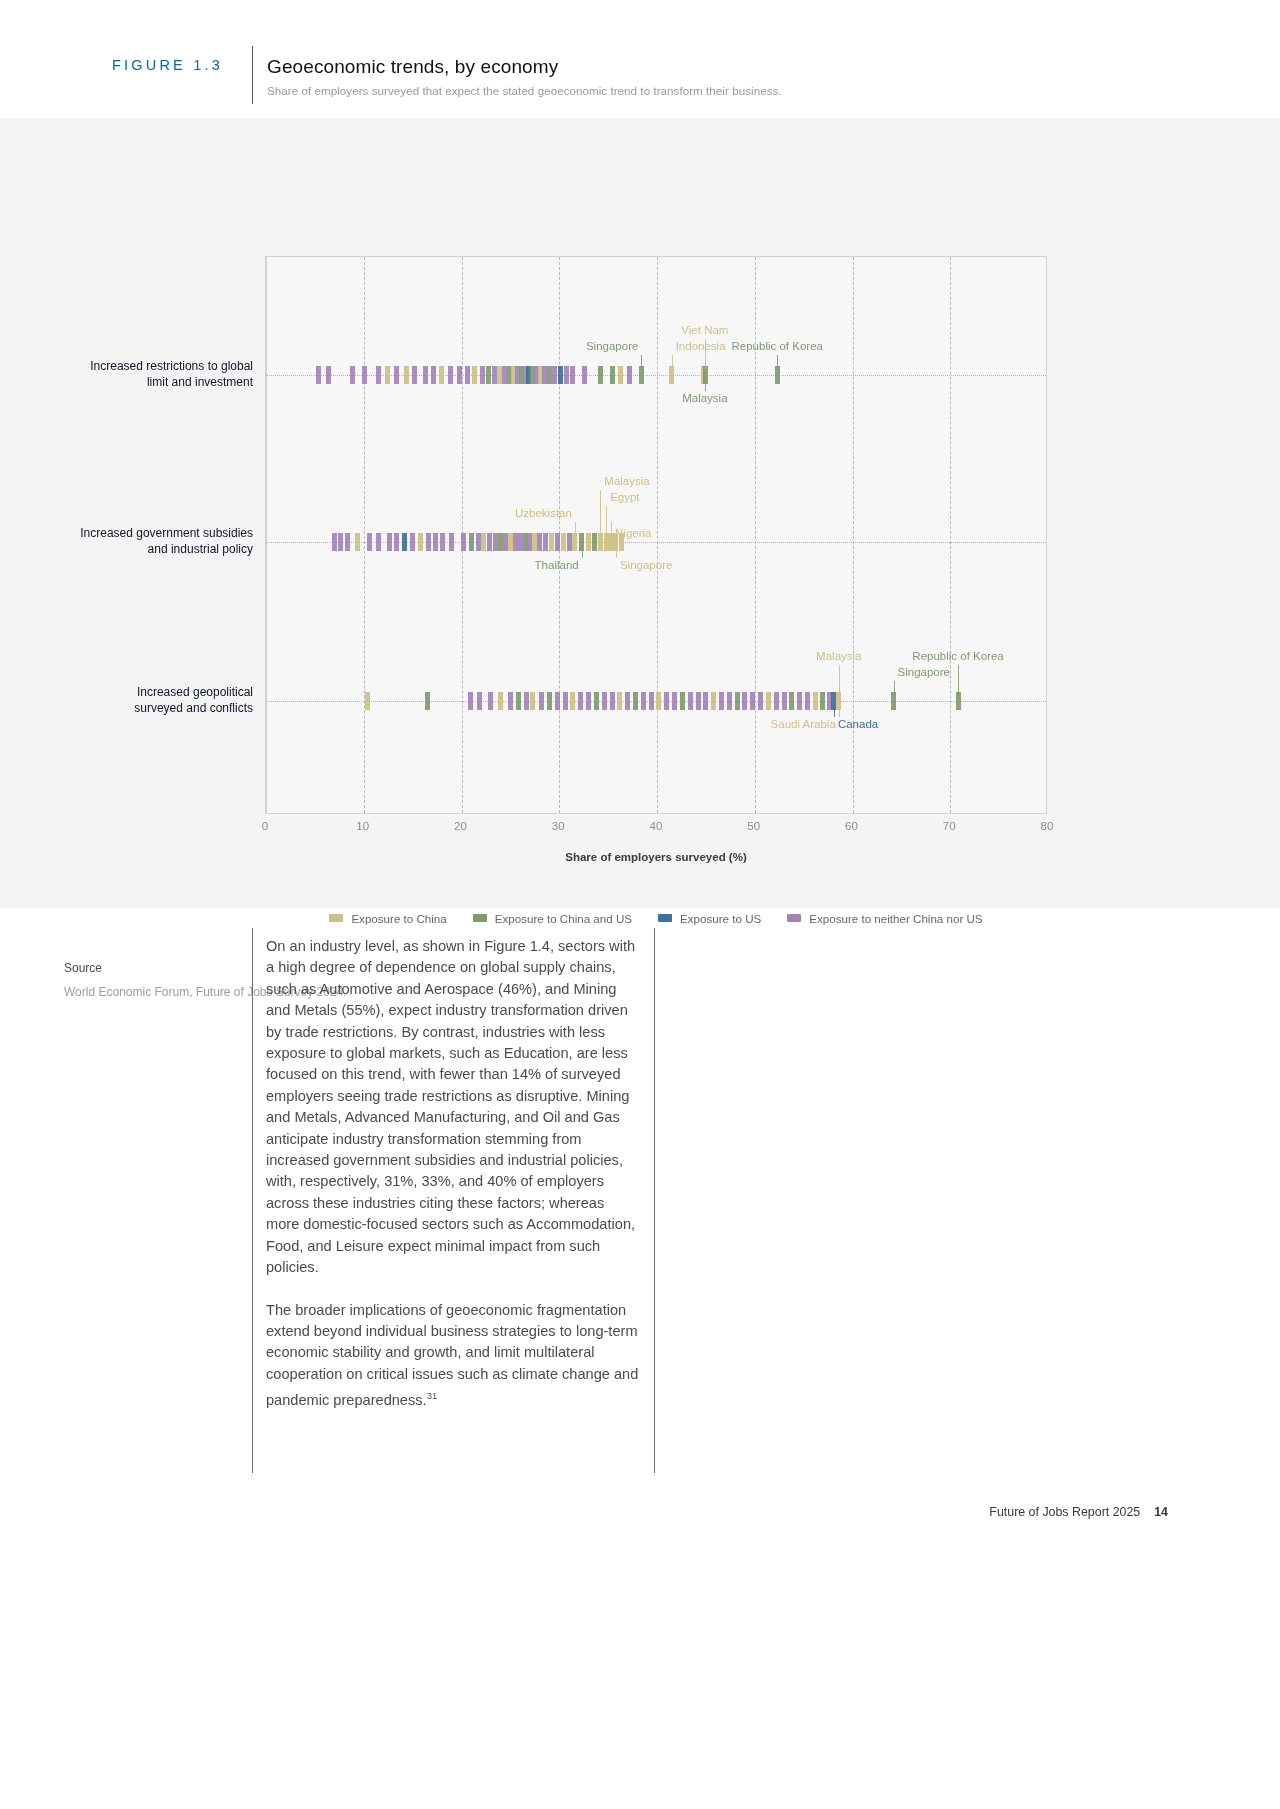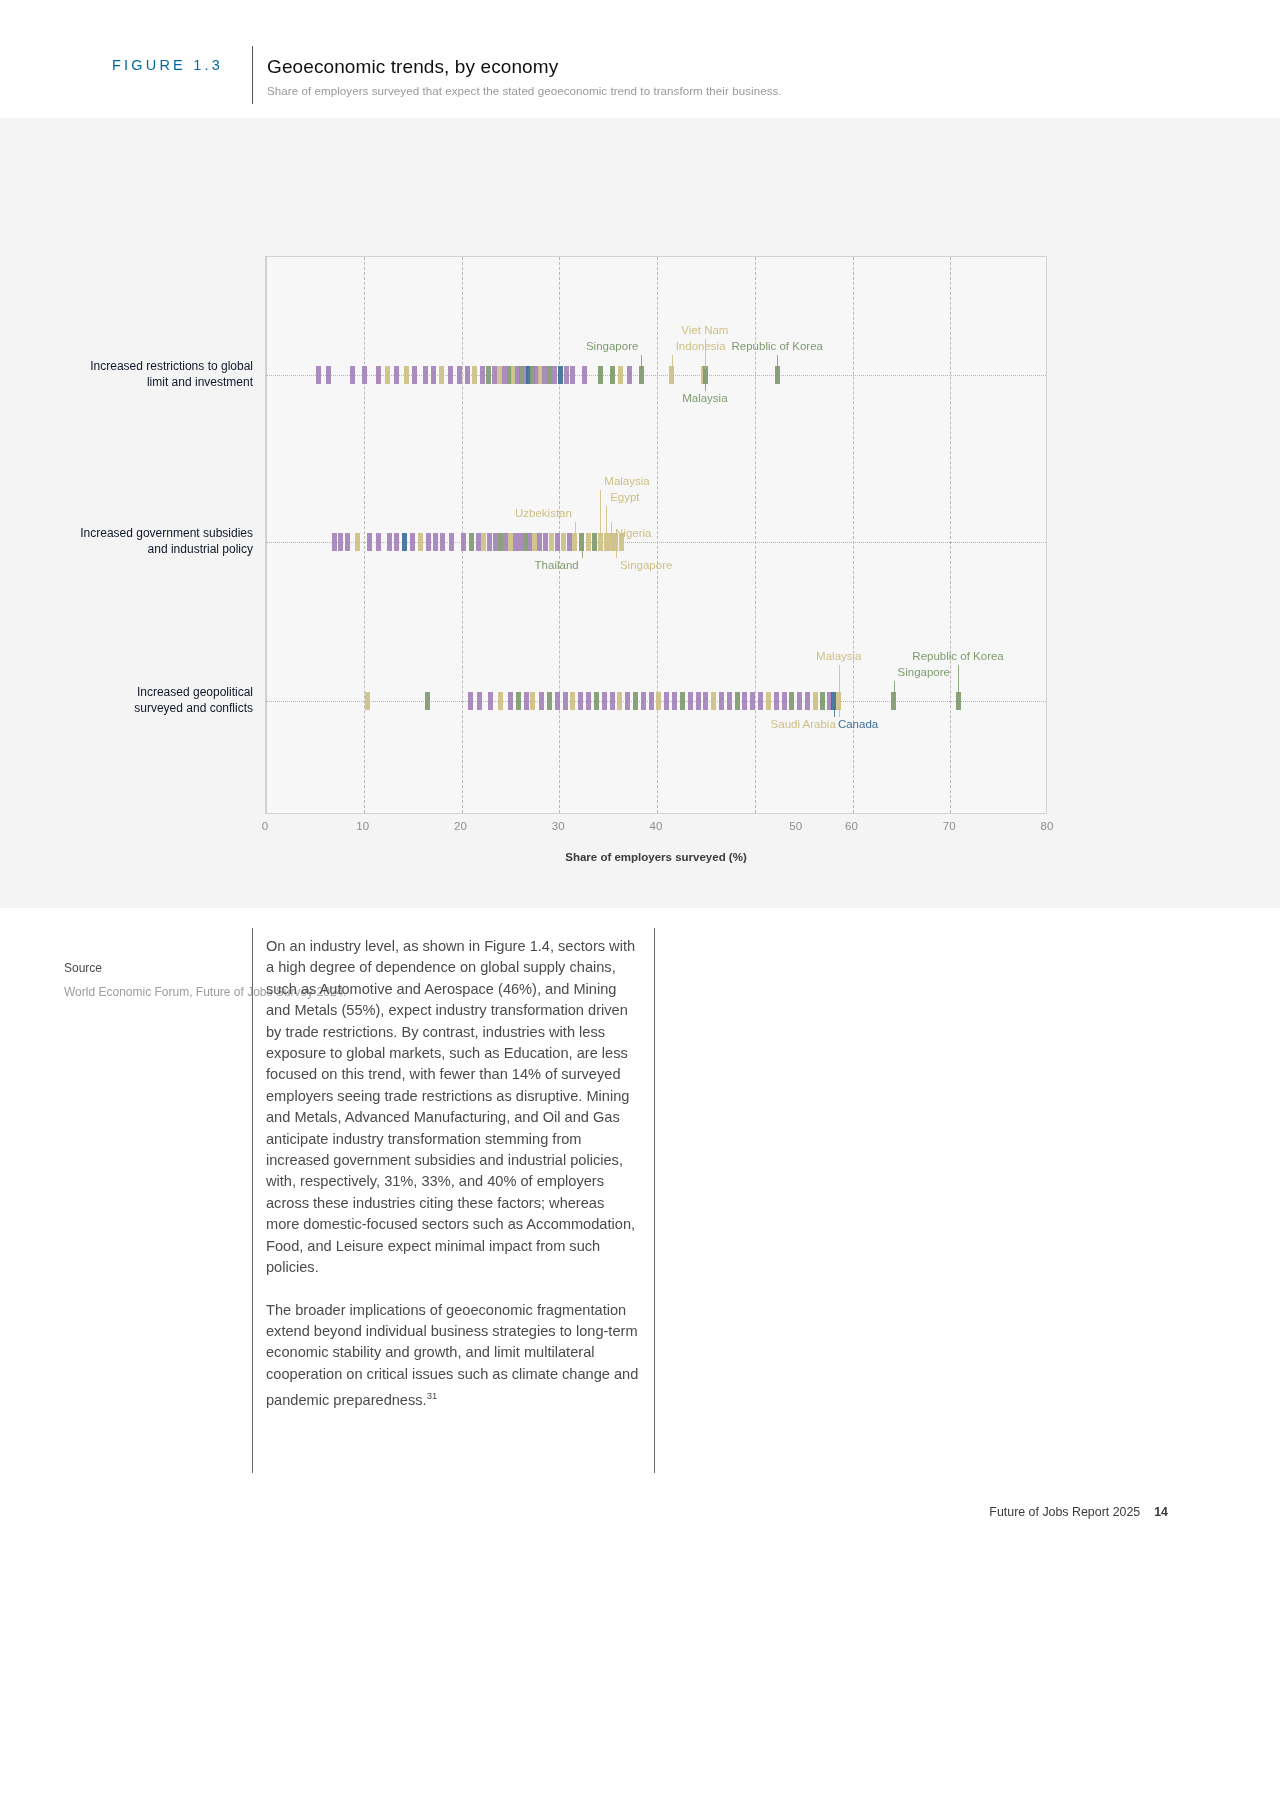--- a/index.html
+++ b/index.html
@@ -272,27 +272,45 @@
       <div>Increased geopolitical</div>
       <div>surveyed and conflicts</div>
     </div>
 
   <div id="xticks">
       <div class="xtick" style="left: 265px;">0</div>
       <div class="xtick" style="left: 362.75px;">10</div>
       <div class="xtick" style="left: 460.5px;">20</div>
       <div class="xtick" style="left: 558.25px;">30</div>
       <div class="xtick" style="left: 656px;">40</div>
-      <div class="xtick" style="left: 753.75px; margin-left: 42px;">50</div>
+      <div class="xtick" style="left: 753.75px;">50</div>
       <div class="xtick" style="left: 851.5px;">60</div>
       <div class="xtick" style="left: 949.25px;">70</div>
       <div class="xtick" style="left: 1047px;">80</div>
     </div>
   <div class="xaxis-title">Share of employers surveyed (%)</div>
 
+  <div class="legend" id="legend">
+      <div class="lg">
+        <i style="background: rgb(205, 191, 131);"></i>
+        <span>Exposure to China</span>
+      </div>
+      <div class="lg">
+        <i style="background: rgb(127, 154, 110);"></i>
+        <span>Exposure to China and US</span>
+      </div>
+      <div class="lg">
+        <i style="background: rgb(61, 111, 153);"></i>
+        <span>Exposure to US</span>
+      </div>
+      <div class="lg">
+        <i style="background: rgb(163, 130, 184);"></i>
+        <span>Exposure to neither China nor US</span>
+      </div>
+    </div>
 
   <div class="src-label">Source</div>
   <div class="src-text">World Economic Forum, Future of Jobs Survey 2024.</div>
 </div>
 
 <div class="body-rule"></div>
 <div class="body-rule2"></div>
 <div class="col">
   <p>On an industry level, as shown in Figure 1.4, sectors with a high degree of dependence on global supply chains, such as Automotive and Aerospace (46%), and Mining and Metals (55%), expect industry transformation driven by trade restrictions. By contrast, industries with less exposure to global markets, such as Education, are less focused on this trend, with fewer than 14% of surveyed employers seeing trade restrictions as disruptive. Mining and Metals, Advanced Manufacturing, and Oil and Gas anticipate industry transformation stemming from increased government subsidies and industrial policies, with, respectively, 31%, 33%, and 40% of employers across these industries citing these factors; whereas more domestic-focused sectors such as Accommodation, Food, and Leisure expect minimal impact from such policies.</p>
   <p><span>The broader implications of geoeconomic fragmentation extend beyond individual business strategies to long-term economic stability and growth, and limit multilateral cooperation on critical issues such as climate change and pandemic preparedness.</span><sup>31</sup></p>

